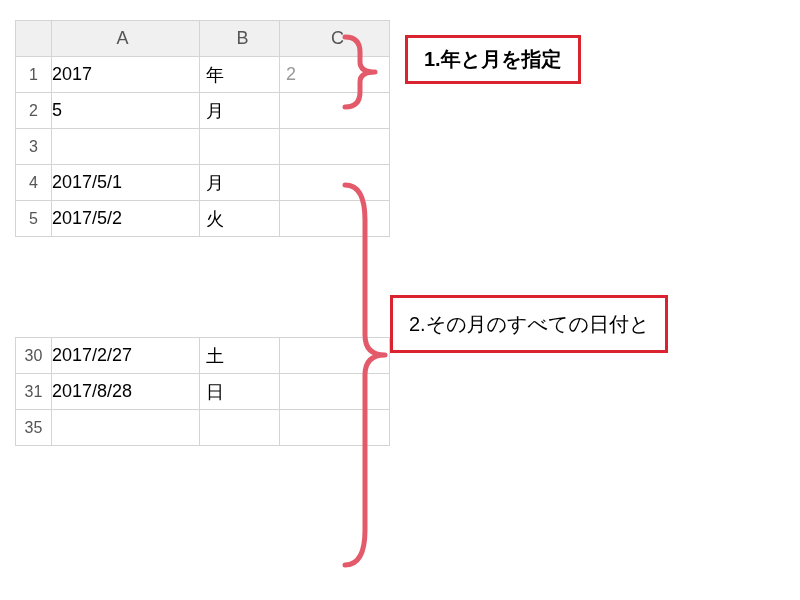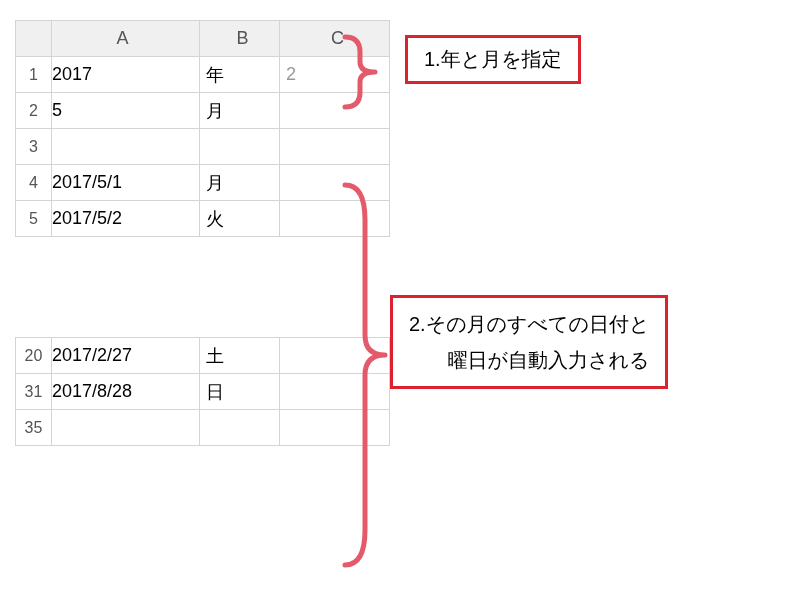--- a/index.html
+++ b/index.html
@@ -42,21 +42,21 @@
     .annotation-box {
       position: absolute;
       border: 3px solid #d9232e;
       background: #fff;
       color: #000;
       font-size: 20px;
       padding: 8px 16px;
       font-family: 'Meiryo', sans-serif;
       white-space: nowrap;
     }
-    .annotation1 { top: 35px; left: 405px; }
+    .annotation1 { top: 35px; left: 405px; font-weight: bold; }
     .annotation2 {
       top: 295px;
       left: 390px;
       text-align: right;
       line-height: 1.8;
     }
 
     .brace {
       position: absolute;
       stroke: #e35a6b;
@@ -112,21 +112,21 @@
     <td class="col-C"></td>
   </tr>
 </tbody>
   </table>
 
 <div style="height:100px"></div>
 
 <table class="spreadsheet">
   <tbody>
       <tr>
-    <td class="row-header">20</td>
+    <td class="row-header">30</td>
     <td class="col-A">2017/2/27</td>
     <td class="col-B">土</td>
     <td class="col-C"></td>
   </tr>
   <tr>
     <td class="row-header">31</td>
     <td class="col-A">2017/8/28</td>
     <td class="col-B">日</td>
     <td class="col-C"></td>
   </tr>
@@ -135,21 +135,20 @@
     <td class="col-A"></td>
     <td class="col-B"></td>
     <td class="col-C"></td>
   </tr>
 </tbody>
   </table>
 
 <div class="annotation-box annotation1">1.年と月を指定</div>
 <div class="annotation-box annotation2">
   <span>2.その月のすべての日付と</span><br>
-  <span>曜日が自動入力される</span>
 </div>
 
 <svg class="brace brace1" width="40" height="80" viewBox="0 0 40 80">
   <path d="M 5 5 Q 20 5 20 20 L 20 30 Q 20 40 35 40 Q 20 40 20 50 L 20 60 Q 20 75 5 75"></path>
 </svg>
 
 <svg class="brace brace2" width="50" height="390" viewBox="0 0 50 390">
   <path d="M 5 5 Q 25 5 25 40 L 25 155 Q 25 175 45 175 Q 25 175 25 195 L 25 350 Q 25 385 5 385"></path>
 </svg>
 

